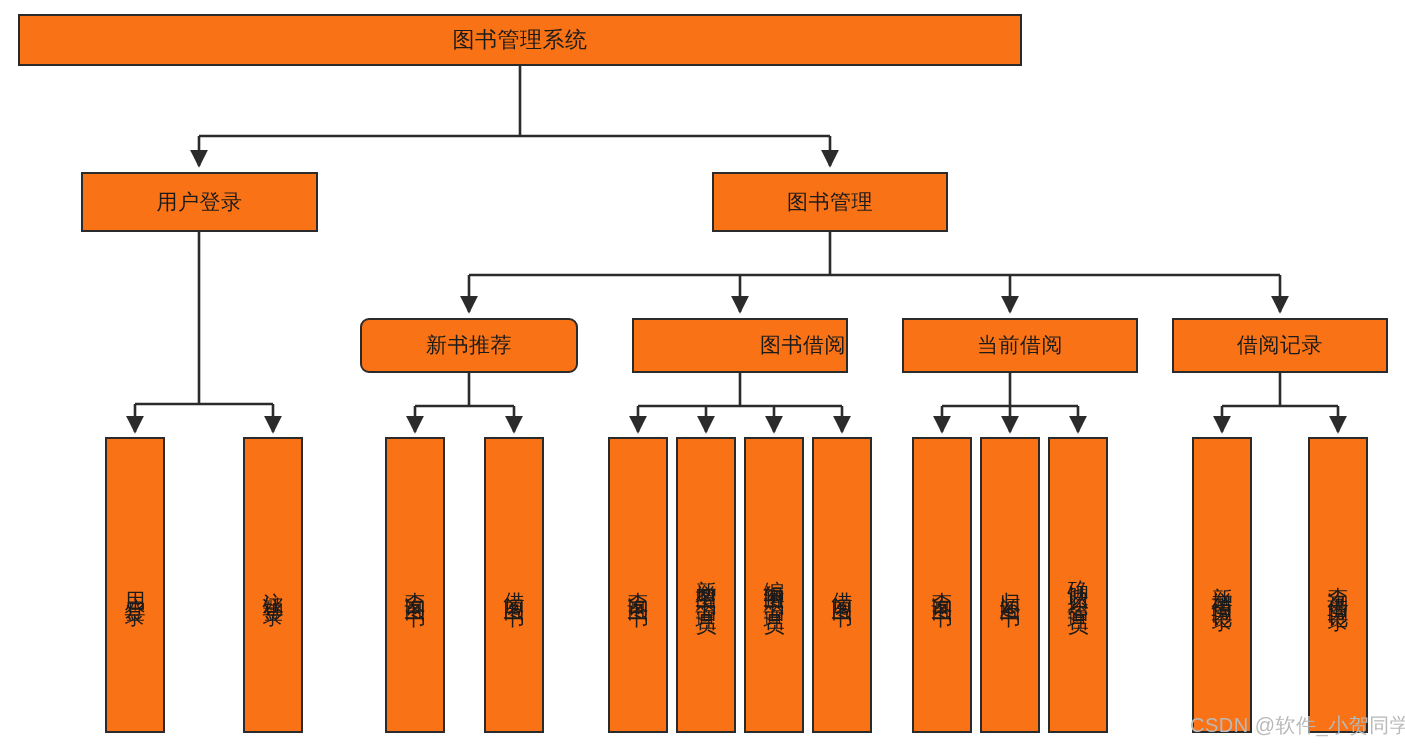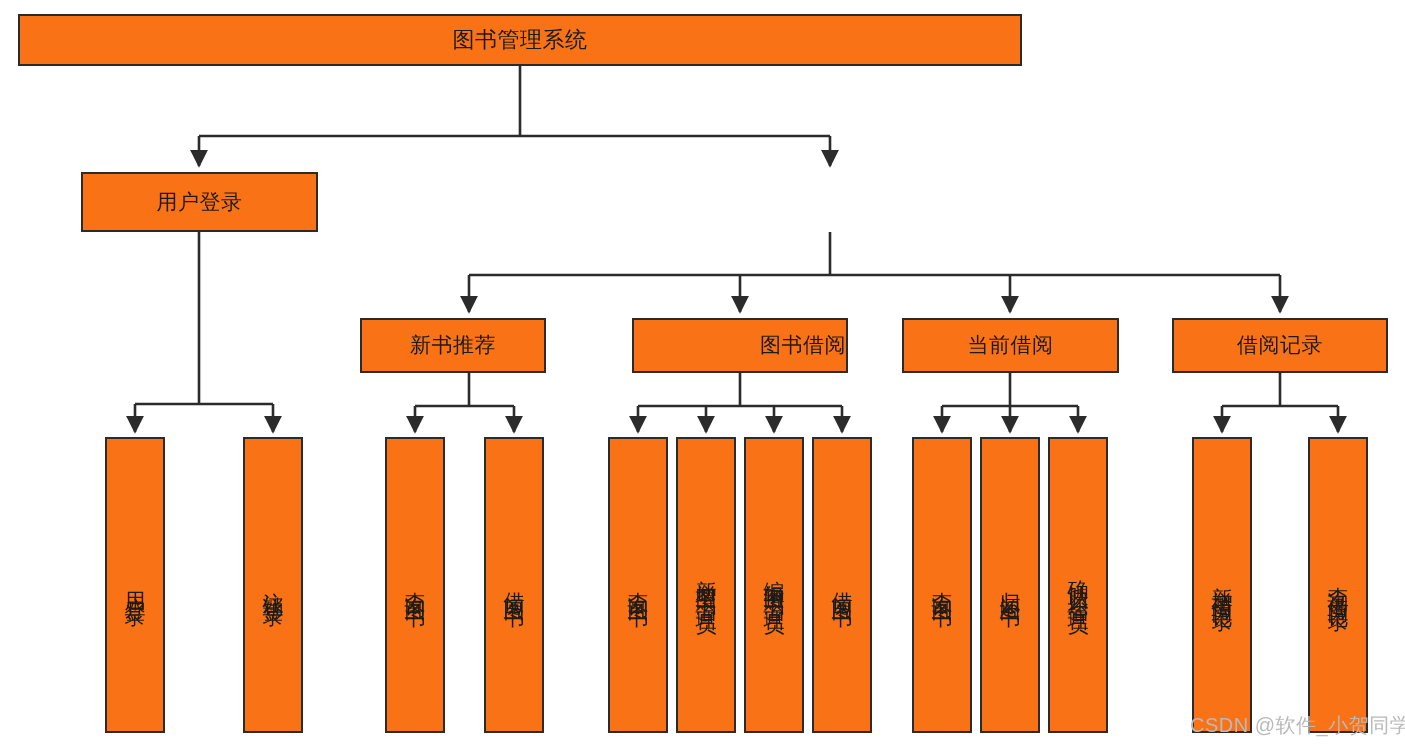--- a/index.html
+++ b/index.html
@@ -130,30 +130,33 @@
   </svg>
 
   <div class="node horiz root" style="left:18px; top:14px; width:1004px; height:52px;">
     <span class="label">图书管理系统</span>
   </div>
 
   <div class="node horiz" style="left:81px; top:172px; width:237px; height:60px;">
     <span class="label">用户登录</span>
   </div>
 
-
-  <div class="node horiz" style="left:360px; top:318px; width:186px; height:55px;">
+  <div class="node horiz" style="left:712px; top:172px; width:236px; height:60px;">
+    <span class="label">图书管理</span>
+  </div>
+
+  <div class="node horiz" style="left:360px; top:318px; width:218px; height:55px;border-radius:9px;">
     <span class="label">新书推荐</span>
   </div>
 
   <div class="node horiz" style="left:632px; top:318px; width:216px; height:55px;justify-content:flex-end;">
     <span class="label">图书借阅</span>
   </div>
 
-  <div class="node horiz" style="left:902px; top:318px; width:217px; height:55px;">
+  <div class="node horiz" style="left:902px; top:318px; width:236px; height:55px;">
     <span class="label">当前借阅</span>
   </div>
 
   <div class="node horiz" style="left:1172px; top:318px; width:216px; height:55px;">
     <span class="label">借阅记录</span>
   </div>
 
   <div class="node vert" style="left:105px; top:437px; width:60px; height:296px;">
     <span class="label">用户登录</span>
   </div>

